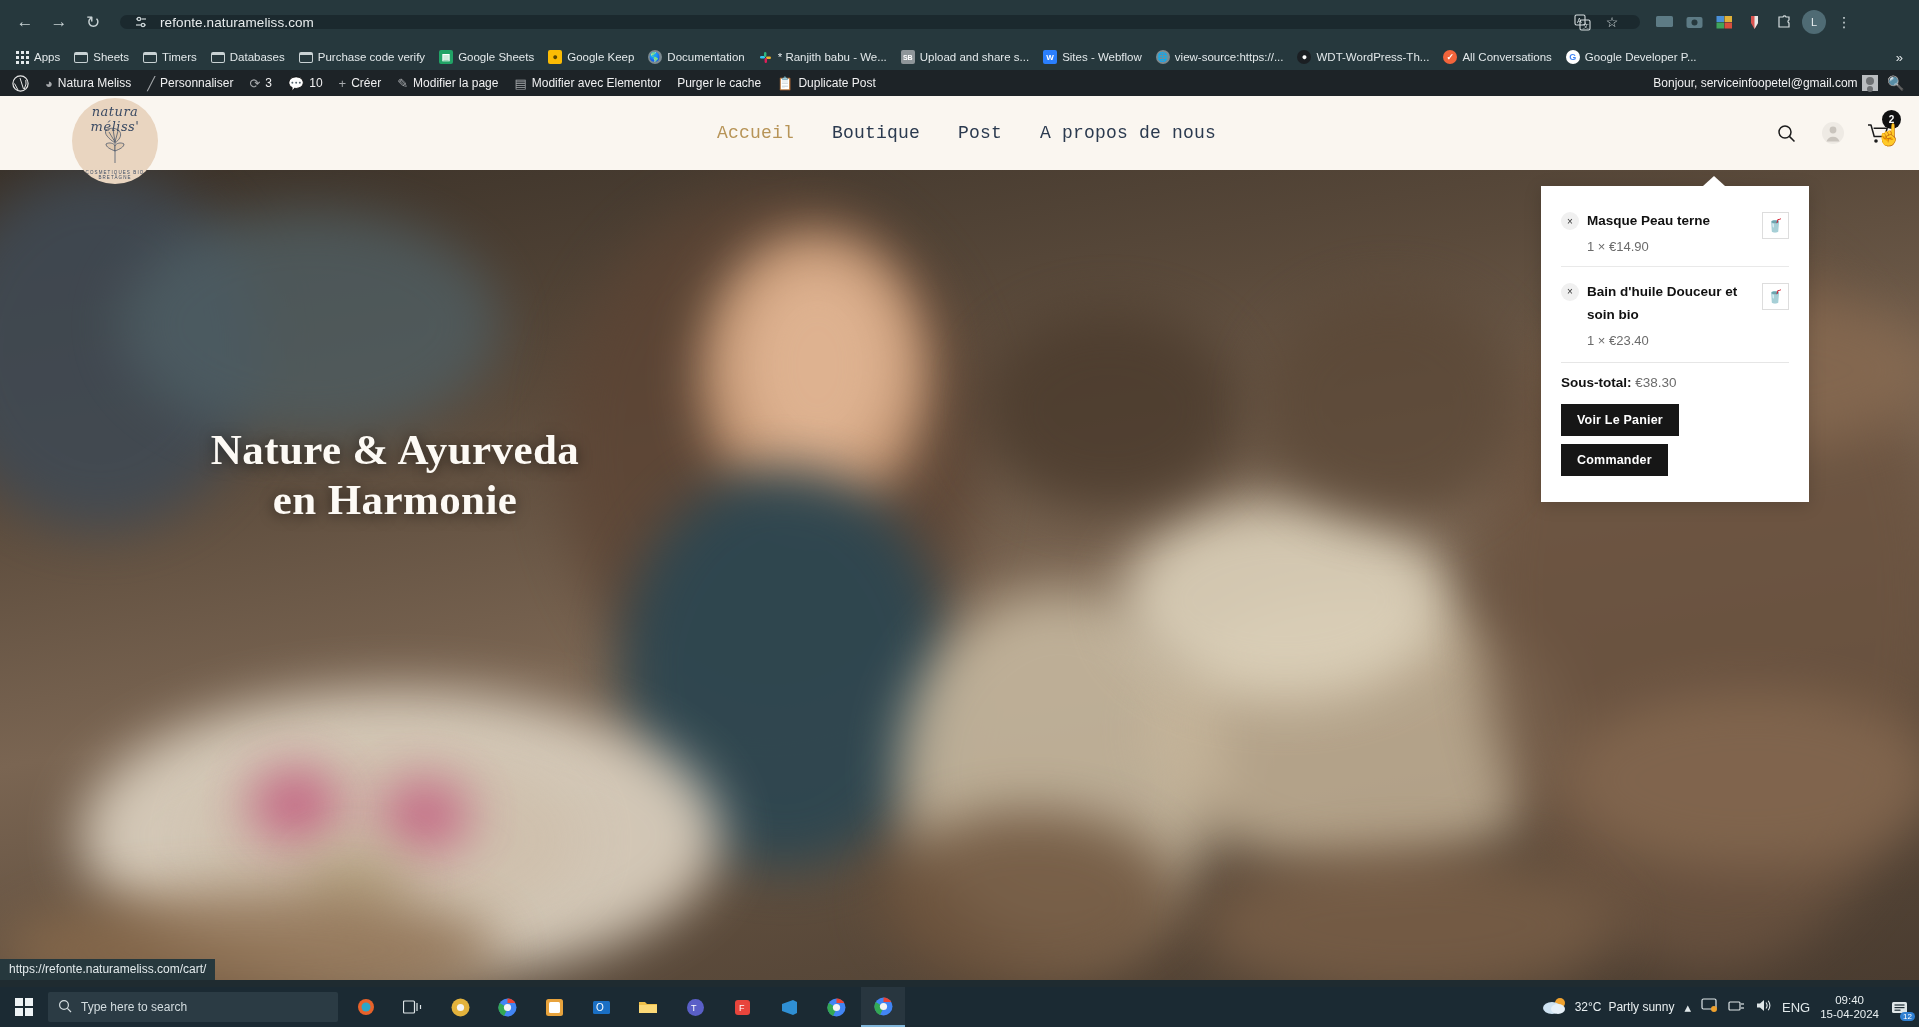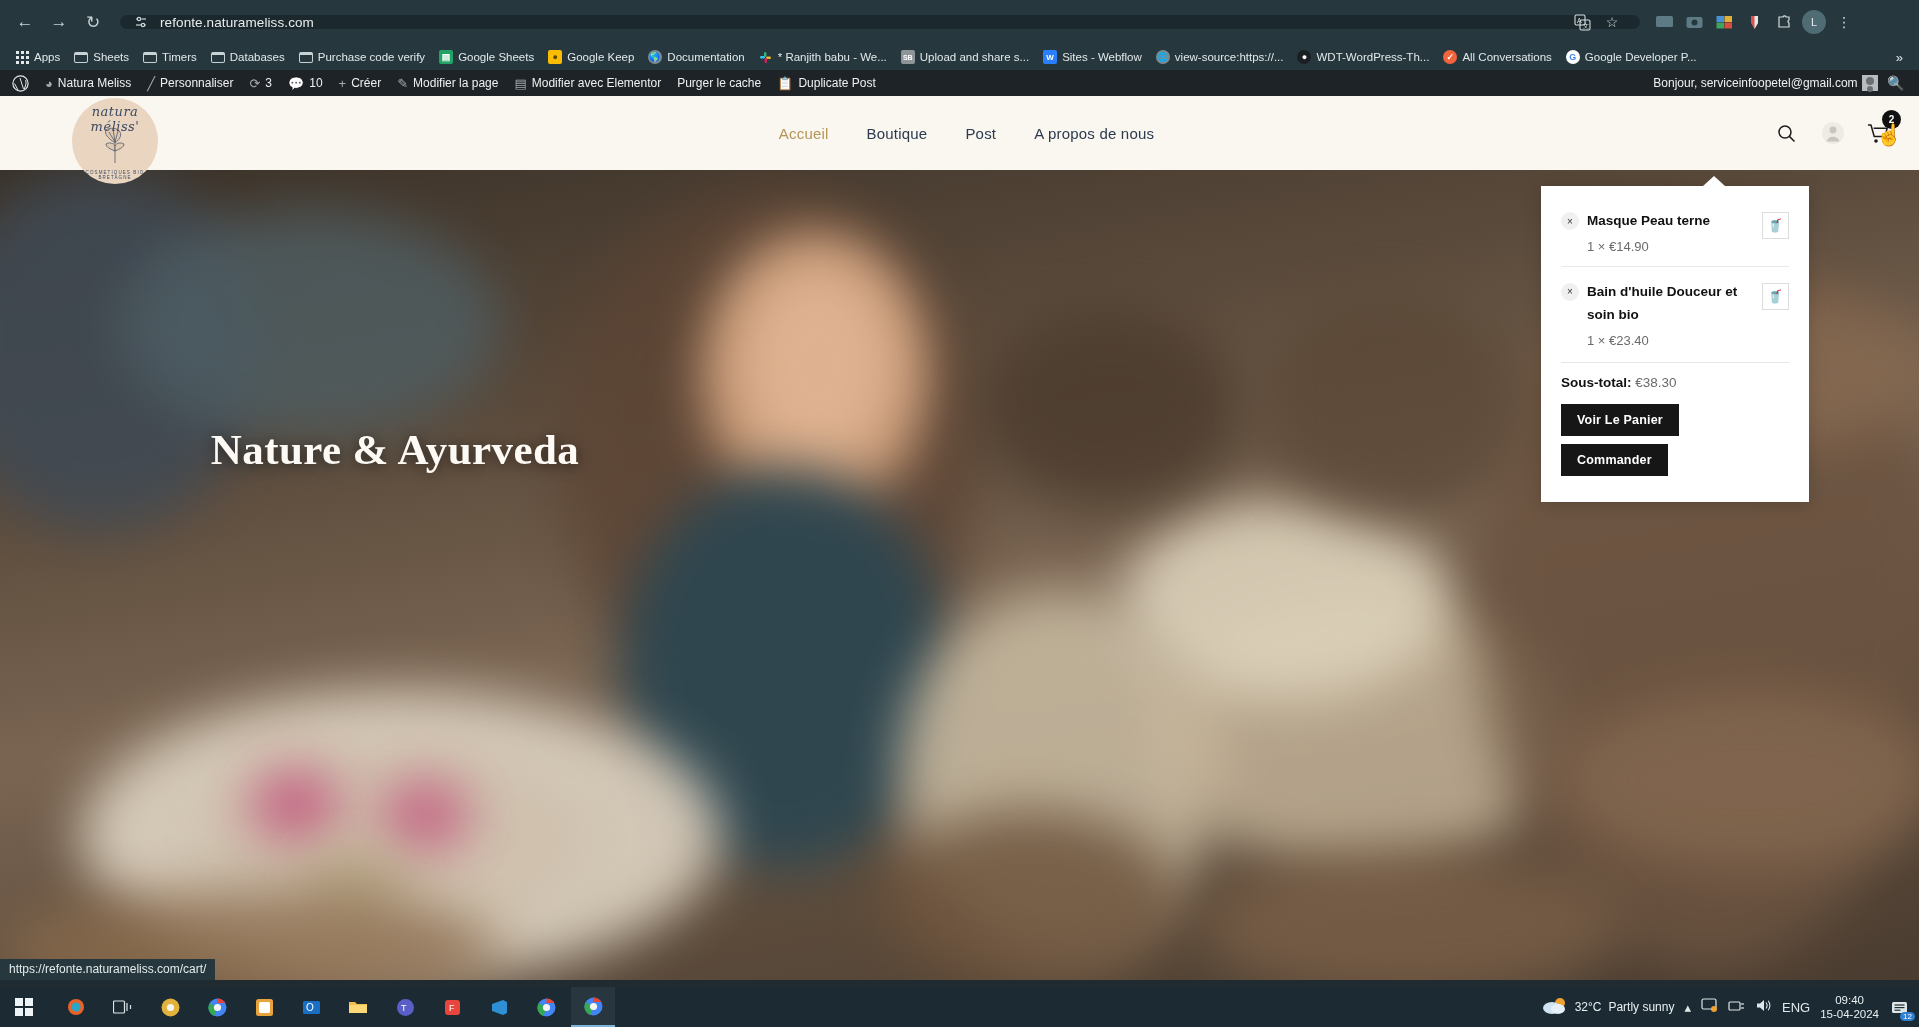--- a/index.html
+++ b/index.html
@@ -87,21 +87,21 @@
     font-style: italic; letter-spacing: .5px;
   }
   .logo .ring-bottom {
     position: absolute; bottom: 4px; left: 0; right: 0; text-align: center;
     font-size: 4.5px; color: #3a4a63; letter-spacing: 1.1px;
   }
   .logo svg { margin-top: 8px; }
 
   .main-nav { display: flex; align-items: center; gap: 38px; margin: 0 auto; }
   .nav-link {
-    font-family: Liberation Sans, sans-serif; font-size: 15px; color: #2b3a4f; letter-spacing: .2px;
+    font-family: Liberation Mono, monospace; font-size: 18px; color: #2b3a4f; letter-spacing: .2px;
   }
   .nav-link.active { color: #b79457; }
 
   .header-icons { display: flex; align-items: center; gap: 22px; position: relative; }
   .hdr-ico { width: 24px; height: 24px; display: flex; align-items: center; justify-content: center; color: #1c1c1c; }
   .cart-wrap { position: relative; }
   .cart-badge {
     position: absolute; top: -11px; right: -10px; width: 19px; height: 19px;
     border-radius: 50%; background: #111; color: #fff; font-size: 10px;
     display: flex; align-items: center; justify-content: center; font-weight: 600;
@@ -516,32 +516,42 @@
     <div class="blob" style="left:380px;top:610px;width:90px;height:70px;background:#c2547c;opacity:.85;"></div>
     <div class="blob" style="left:300px;top:680px;width:110px;height:70px;background:#b3a07f;opacity:.9;"></div>
     <div class="blob" style="left:0;top:720px;width:500px;height:120px;background:#8a6b4c;opacity:.8;"></div>
     <div class="blob" style="left:980px;top:140px;width:260px;height:200px;background:#4a3a2c;opacity:.8;"></div>
     <div class="blob" style="left:1260px;top:120px;width:260px;height:230px;background:#5a4736;opacity:.75;"></div>
     <div class="blob" style="left:880px;top:640px;width:300px;height:180px;background:#6d533c;opacity:.85;"></div>
     <div class="blob" style="left:1200px;top:680px;width:420px;height:150px;background:#7b6048;opacity:.8;"></div>
   </div>
   <div class="hero-title">
     <div>Nature &amp; Ayurveda</div>
+    <div>en Harmonie</div>
   </div>
   <div class="status-link">https://refonte.naturameliss.com/cart/</div>
 </div>
 
 <div class="taskbar">
   <div class="start-btn">
     <span class="win-logo">
         <i></i>
         <i></i>
         <i></i>
         <i></i>
       </span>
+  </div>
+  <div class="tb-search">
+    <span>
+      <svg width="14" height="14" viewBox="0 0 14 14">
+          <circle cx="6" cy="6" r="4.4" fill="none" stroke="#d4dde0" stroke-width="1.2"></circle>
+          <line x1="9.4" y1="9.4" x2="13" y2="13" stroke="#d4dde0" stroke-width="1.2"></line>
+        </svg>
+    </span>
+    <span title="Type here to search">Type here to search</span>
   </div>
   <div class="tb-icons">
     <div class="tb-app">
       <svg width="22" height="22" viewBox="0 0 22 22">
           <circle cx="11" cy="11" r="8" fill="#e8622a"></circle>
           <circle cx="11" cy="11" r="4.5" fill="#2aa7c8"></circle>
         </svg>
     </div>
     <div class="tb-app">
       <svg width="20" height="16" viewBox="0 0 20 16">

